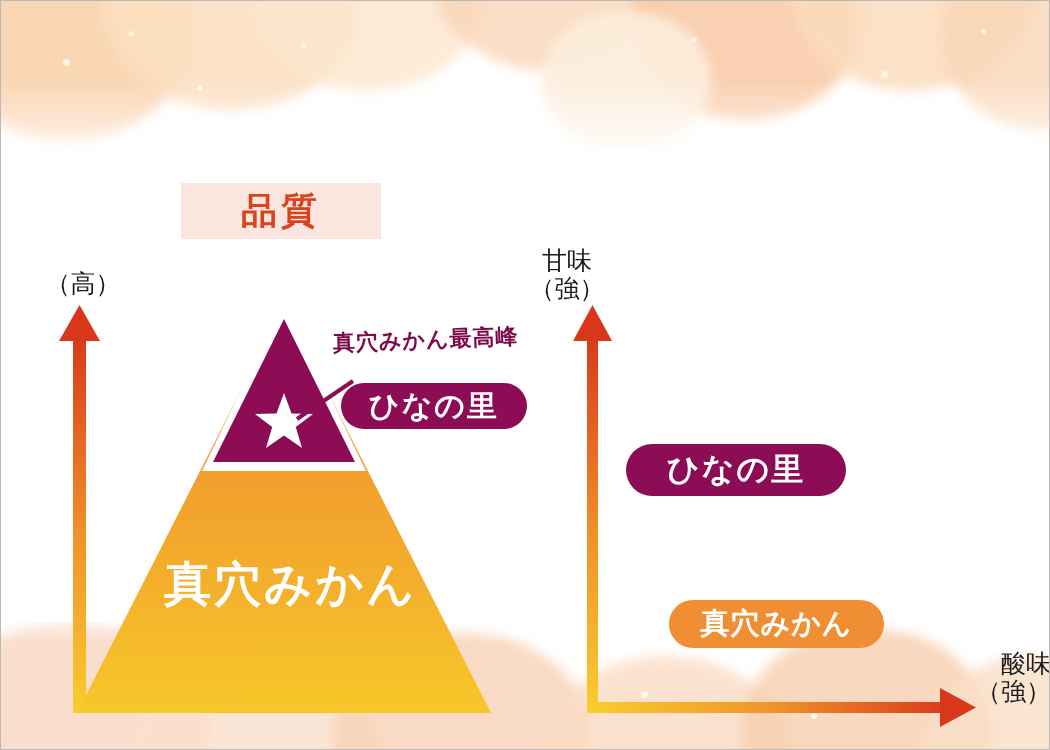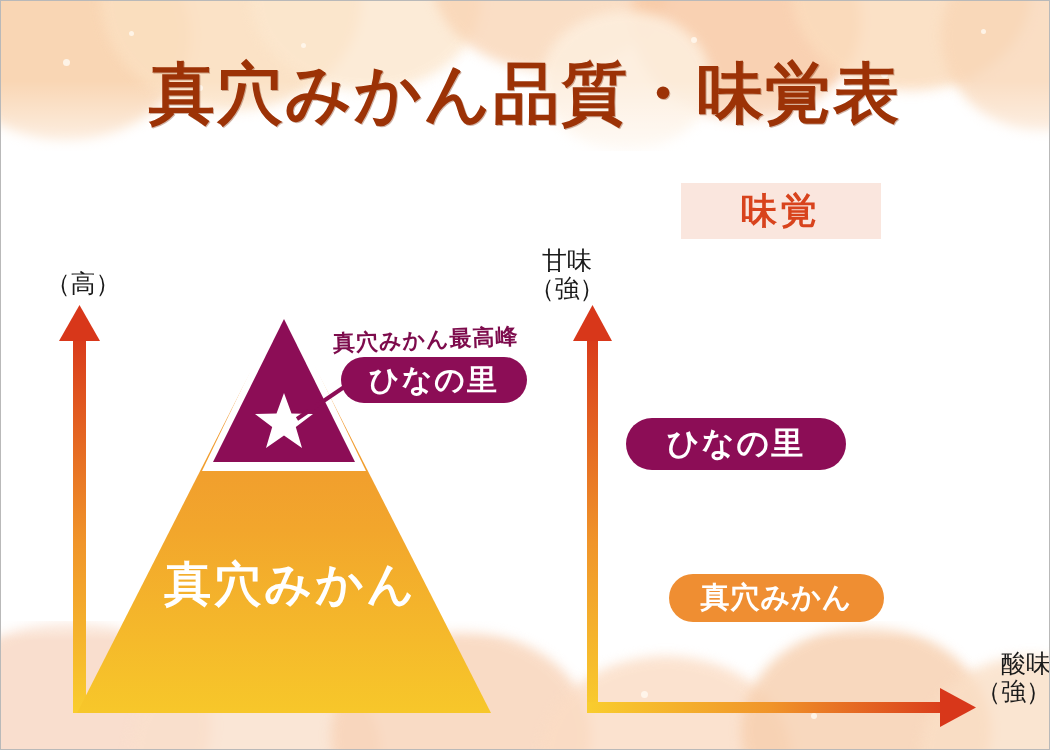--- a/index.html
+++ b/index.html
@@ -135,20 +135,21 @@
   .pill {
     position: absolute;
     z-index: 7;
     display: flex;
     align-items: center;
     justify-content: center;
     color: #ffffff;
     font-weight: 700;
     font-family: "Liberation Sans", "DejaVu Sans", sans-serif;
     border-radius: 999px;
+    margin-top: 26px;
   }
   #pill-hina-quality {
     left: 340px; top: 356px;
     width: 186px; height: 46px;
     background: #8c0d56;
     font-size: 30px;
     letter-spacing: 2px;
   }
   #pill-hina-taste {
     left: 625px; top: 417px;
@@ -197,23 +198,22 @@
     <div class="speck" style="left:150px; top:700px; width:6px;  height:6px;"></div>
     <div class="speck" style="left:320px; top:672px; width:5px;  height:5px;"></div>
     <div class="speck" style="left:640px; top:690px; width:7px;  height:7px;"></div>
     <div class="speck" style="left:810px; top:712px; width:6px;  height:6px;"></div>
 
     <div id="bg-fade-mid"></div>
     <div id="bg-fade-top"></div>
     <div id="bg-fade-bot"></div>
   </div>
 
-  <div id="title">真穴みかん品質・味覚表</div>
-
-  <div class="sec-header" id="sec-taste">味覚</div>
+
+  <div class="sec-header" id="sec-quality">品質</div>
 
   <svg class="axis-svg" style="left:0px; top:0px; width:1050px; height:750px;">
     <defs>
       <linearGradient id="gradVert" x1="0" y1="1" x2="0" y2="0">
         <stop offset="0%" stop-color="#f9cd2e"></stop>
         <stop offset="45%" stop-color="#f0942a"></stop>
         <stop offset="100%" stop-color="#d8371a"></stop>
       </linearGradient>
       <linearGradient id="gradHorz" x1="0" y1="0" x2="1" y2="0">
         <stop offset="0%" stop-color="#f9cd2e"></stop>

